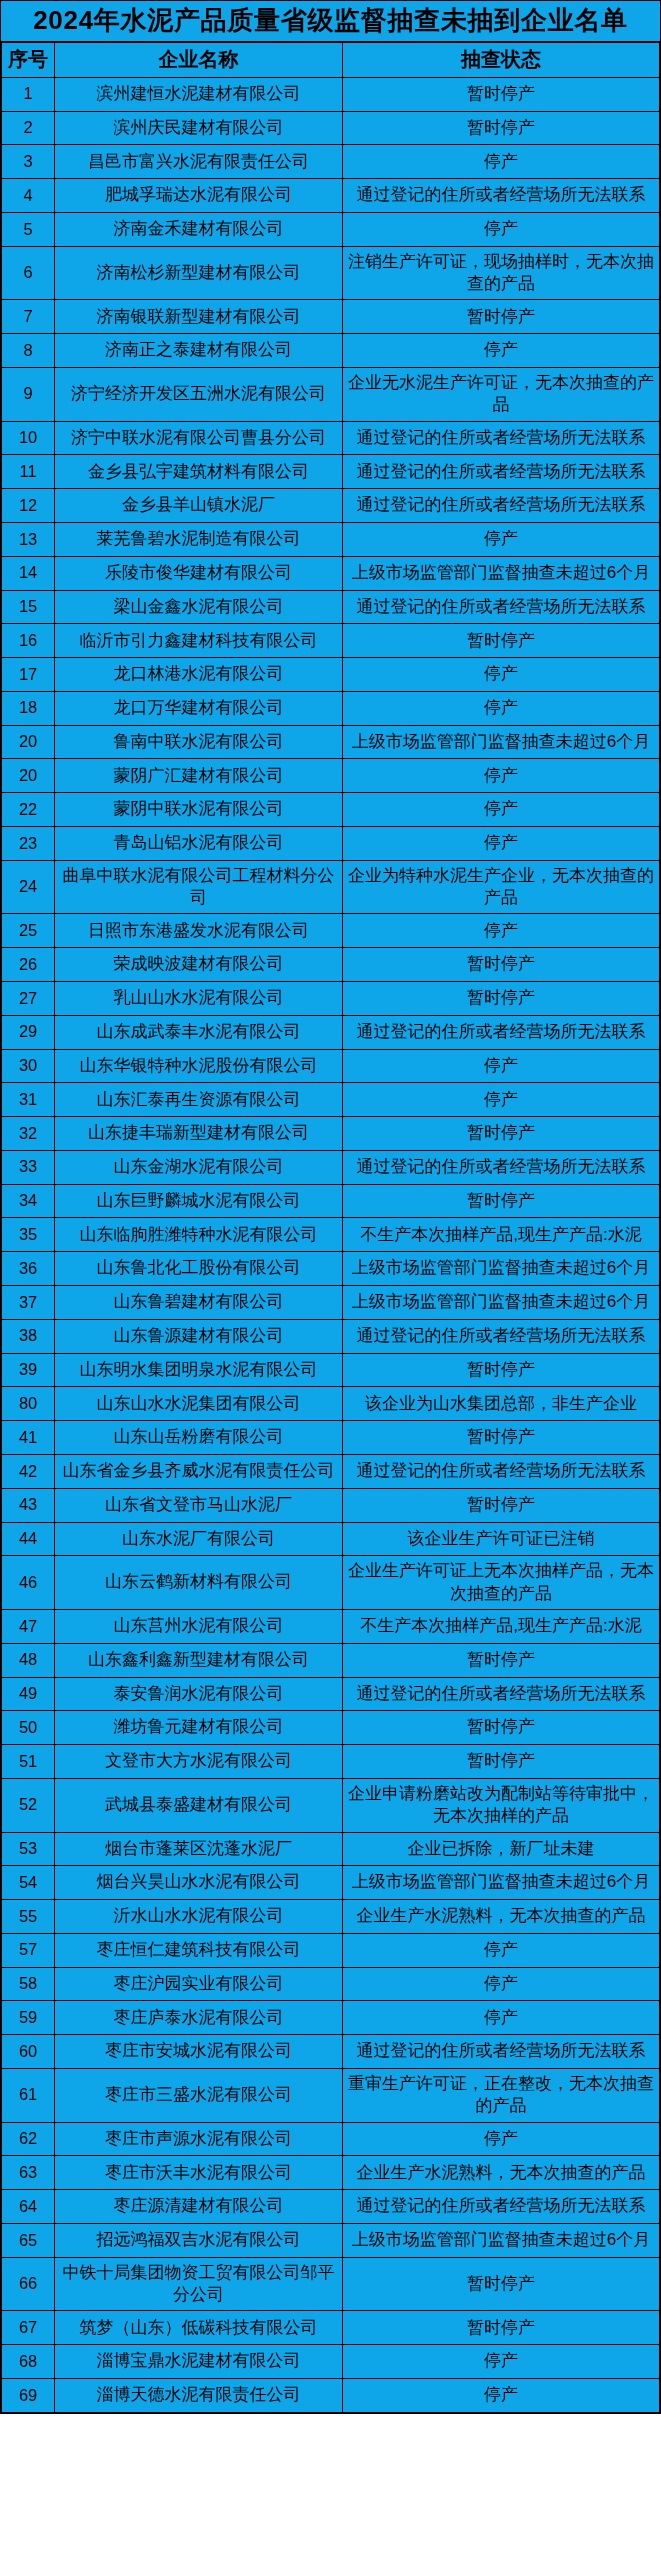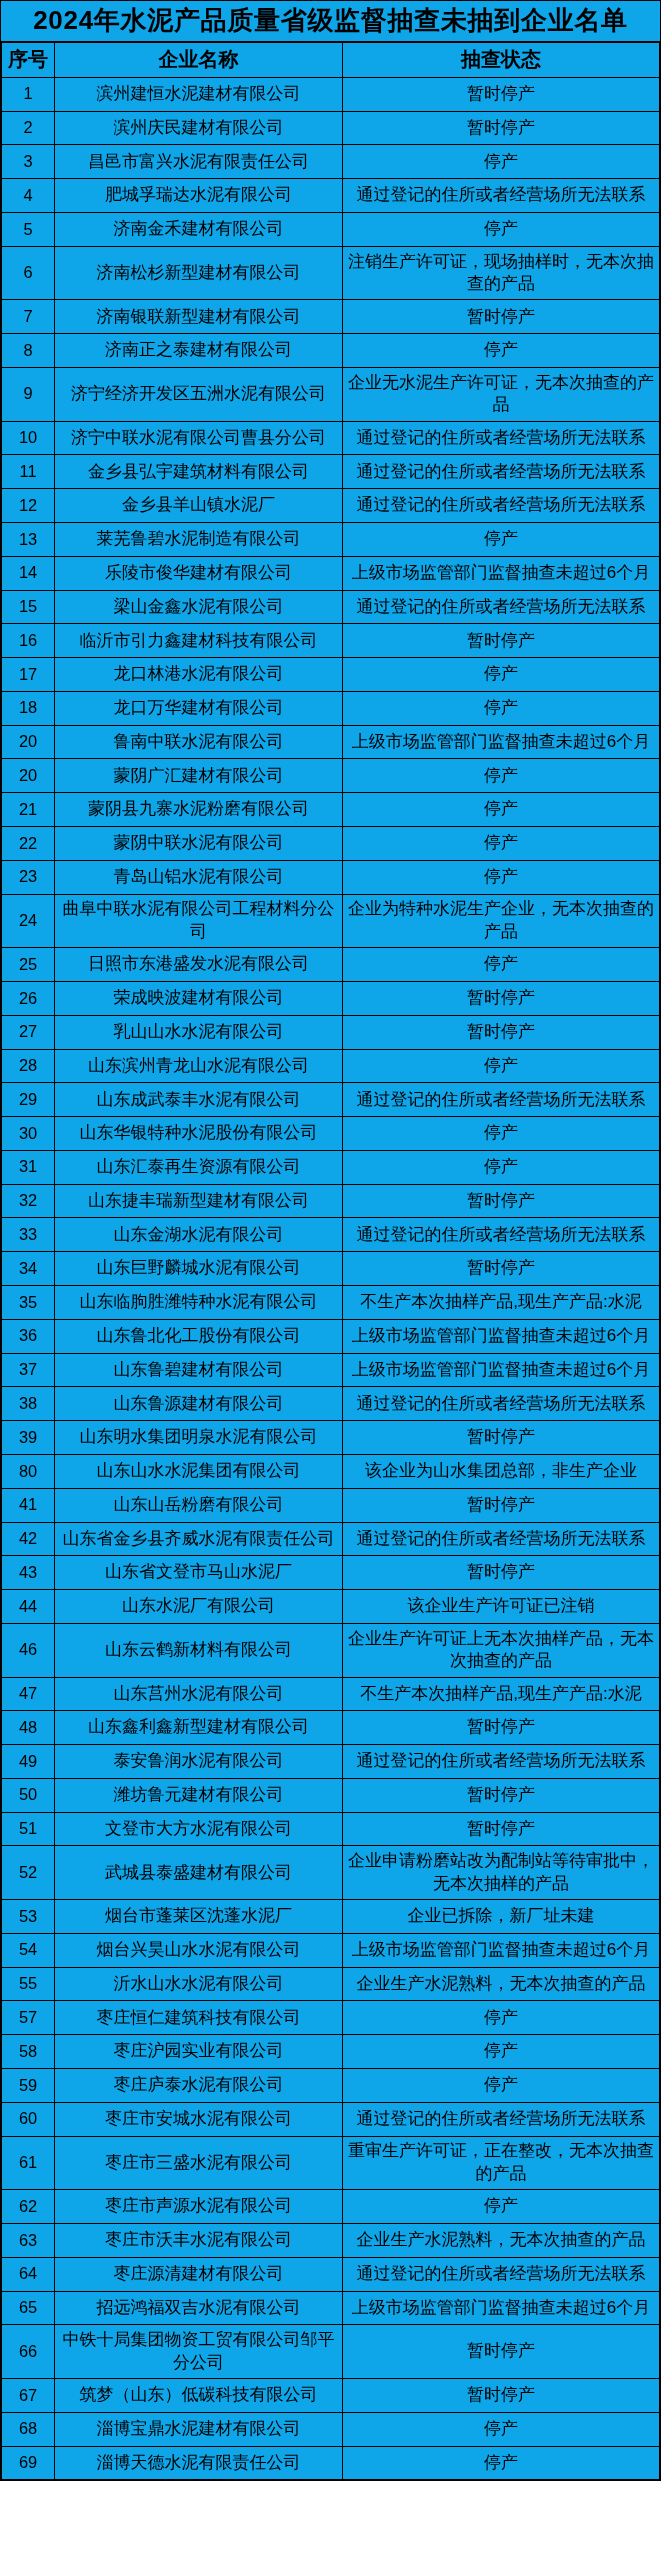--- a/index.html
+++ b/index.html
@@ -175,25 +175,20 @@
           <td class="no-cell">20</td>
           <td>鲁南中联水泥有限公司</td>
           <td>上级市场监管部门监督抽查未超过6个月</td>
         </tr>
         <tr>
           <td class="no-cell">20</td>
           <td>蒙阴广汇建材有限公司</td>
           <td>停产</td>
         </tr>
         <tr>
-          <td class="no-cell">21</td>
-          <td>蒙阴县九寨水泥粉磨有限公司</td>
-          <td>停产</td>
-        </tr>
-        <tr>
           <td class="no-cell">22</td>
           <td>蒙阴中联水泥有限公司</td>
           <td>停产</td>
         </tr>
         <tr>
           <td class="no-cell">23</td>
           <td>青岛山铝水泥有限公司</td>
           <td>停产</td>
         </tr>
         <tr>
@@ -210,25 +205,20 @@
           <td class="no-cell">26</td>
           <td>荣成映波建材有限公司</td>
           <td>暂时停产</td>
         </tr>
         <tr>
           <td class="no-cell">27</td>
           <td>乳山山水水泥有限公司</td>
           <td>暂时停产</td>
         </tr>
         <tr>
-          <td class="no-cell">28</td>
-          <td>山东滨州青龙山水泥有限公司</td>
-          <td>停产</td>
-        </tr>
-        <tr>
           <td class="no-cell">29</td>
           <td>山东成武泰丰水泥有限公司</td>
           <td>通过登记的住所或者经营场所无法联系</td>
         </tr>
         <tr>
           <td class="no-cell">30</td>
           <td>山东华银特种水泥股份有限公司</td>
           <td>停产</td>
         </tr>
         <tr>

